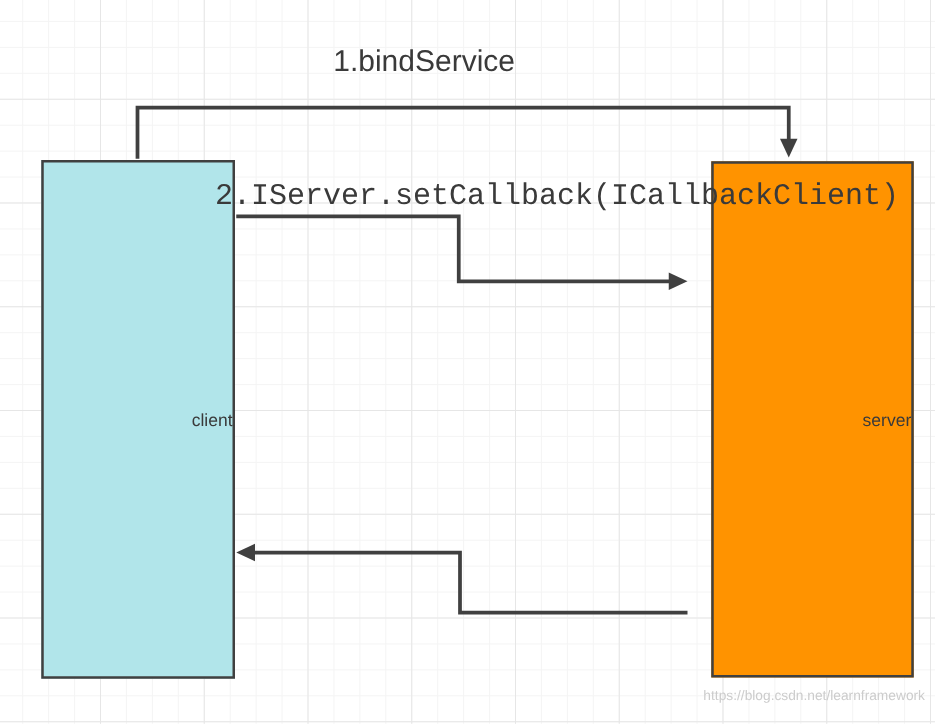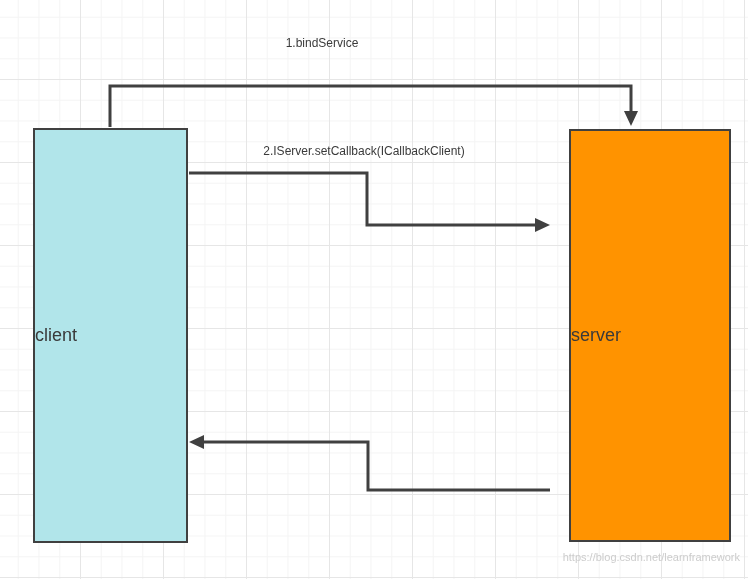--- a/index.html
+++ b/index.html
@@ -20,22 +20,22 @@
       linear-gradient(90deg, #f4f4f4 1px, transparent 1px);
     background-size: 83px 83px, 83px 83px, 20.75px 20.75px, 20.75px 20.75px;
     background-position: -3px -4px, -3px -4px, -3px -4px, -3px -4px;
   }
   .node {
     position: absolute;
     box-sizing: border-box;
     border: 2.5px solid #404040;
     display: flex;
     align-items: center;
-    justify-content: flex-start;
-    font-size: 18px;
+    justify-content: flex-end;
+    font-size: 14px;
     color: #3a3a3a;
   }
   #node-client {
     left: 33px; top: 128px;
     width: 155px; height: 415px;
     background: #b1e5ea;
   }
   #node-server {
     left: 551px; top: 129px;
     width: 162px; height: 413px;
@@ -49,27 +49,27 @@
     pointer-events: none;
   }
   .edge-line {
     fill: none;
     stroke: #404040;
     stroke-width: 3;
   }
   .edge-head { fill: #404040; stroke: none; }
   .edge-label {
     position: absolute;
-    font-size: 12px;
+    font-size: 24px;
     color: #3a3a3a;
-    text-align: center;
+    text-align: right;
     white-space: nowrap;
   }
   #edge-label-1 { left: 232px; top: 36px;  width: 180px; }
-  #edge-label-2 { left: 188px; top: 144px; width: 352px; }
+  #edge-label-2 { left: 172px; top: 144px; width: 352px; font-family: Liberation Mono, monospace; }
   #edge-label-3 { left: 202px; top: 464px; width: 292px; }
   #watermark {
     position: absolute;
     right: 8px;
     top: 551px;
     font-size: 11px;
     color: #cccccc;
     white-space: nowrap;
   }
 </style>

